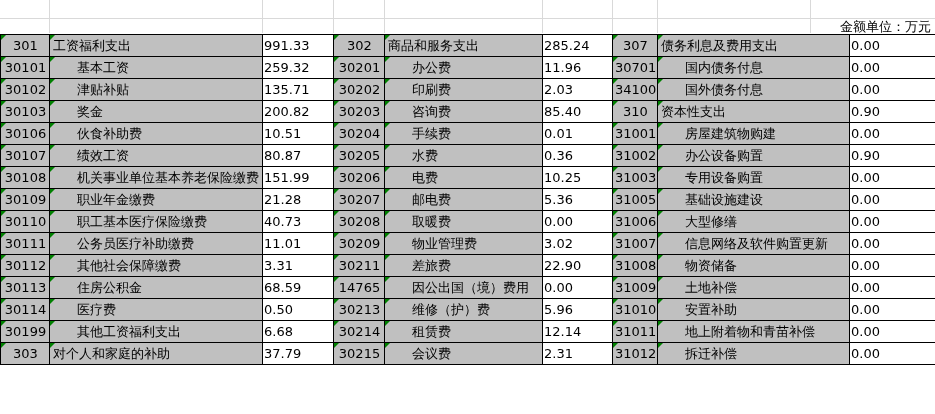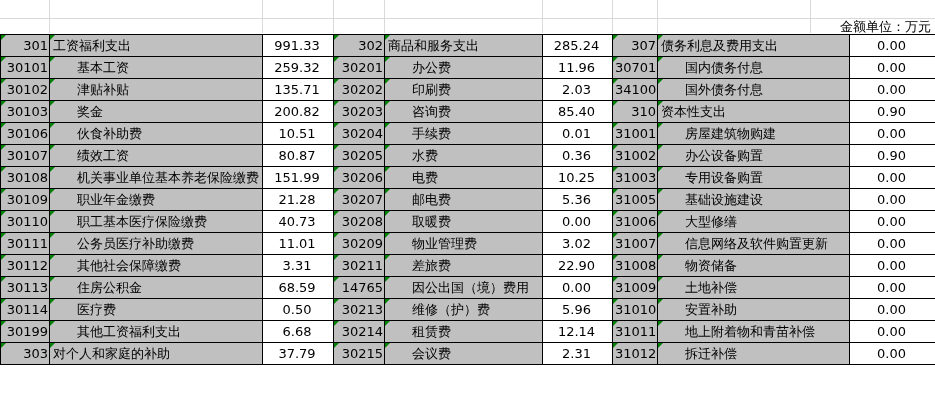--- a/index.html
+++ b/index.html
@@ -15,24 +15,24 @@
   .unit-label{position:absolute;top:19px;right:2px;font-size:13px;background:#fff;padding:0 2px;line-height:15px;}
 
   
   table.budget{position:absolute;top:34px;left:0;width:935px;border-collapse:collapse;table-layout:fixed;}
   .budget th,.budget td{border:1px solid #000;overflow:hidden;white-space:nowrap;font-weight:normal;position:relative;box-sizing:border-box;}
   .budget th{background:#c0c0c0;text-align:center;}
   tr.group-row th{height:17px;font-size:14px;line-height:17px;}
   tr.colhead-row th{height:40px;font-size:13px;}
   th.th-code{white-space:normal;line-height:1.25;padding:0 2px;}
   tr.data-row td{height:19px;font-size:13px;line-height:19px;}
-  td.code{background:#c0c0c0;padding-left:2px;text-align:right;}
+  td.code{background:#c0c0c0;padding-left:2px;text-align:center;}
   td.name{background:#c0c0c0;padding-left:3px;text-align:left;}
   td.name.sub{padding-left:27px;}
-  td.val{background:#ffffff;text-align:center;padding-right:3px;}
+  td.val{background:#ffffff;text-align:left;padding-right:3px;}
   .tri{position:absolute;top:0;left:0;width:0;height:0;border-top:5px solid #008000;border-right:5px solid transparent;}
 </style>
 </head>
 <body>
 
 <div class="sheet">
 
   <div class="topbar">
     <div class="vgrid" style="left:49px"></div>
     <div class="vgrid" style="left:262px"></div>

